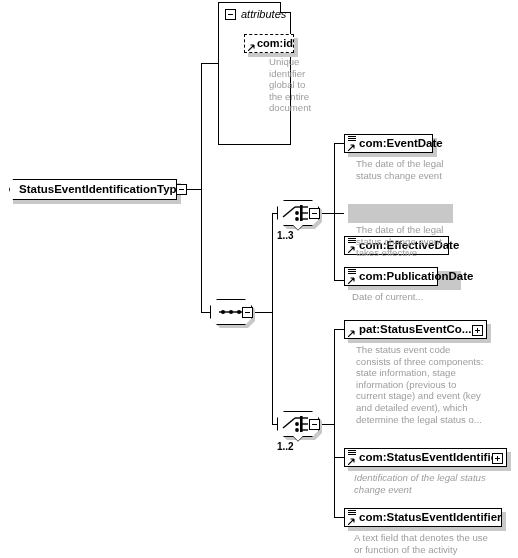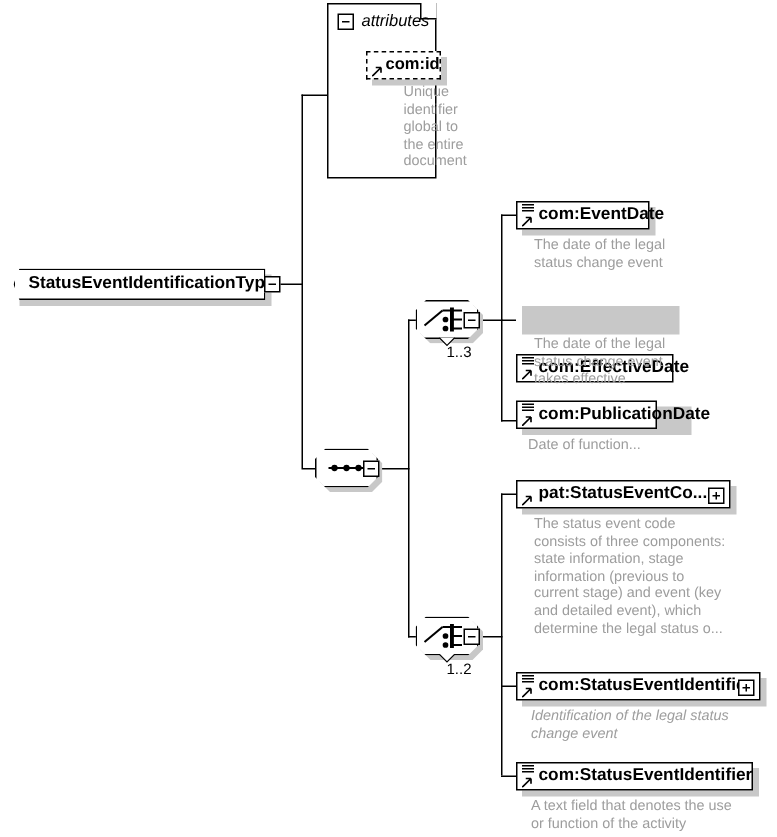--- a/index.html
+++ b/index.html
@@ -229,26 +229,26 @@
     position: absolute;
     left: 3px; top: 3px;
     width: 42px;
     height: 26px;
     background: #c8c8c8;
     clip-path: polygon(7px 0, 35px 0, 42px 7px, 42px 19px, 35px 26px, 7px 26px, 0 19px, 0 7px);
   }
   .conn svg { position: absolute; left: 0; top: 0; }
   .conn .card {
     position: absolute;
-    left: 8px;
+    left: 0;
     top: 30px;
     width: 42px;
-    text-align: center;
     font-size: 10px;
     color: #000000;
+    font-weight: bold;
   }
   
   .conn .notch {
     position: absolute;
     left: 15px;
     top: 25px;
     width: 12px;
     height: 6px;
   }
 </style>
@@ -281,21 +281,21 @@
   <div class="hline" style="left:334px; top:329px; width:10px;"></div>
   <div class="hline" style="left:334px; top:457px; width:10px;"></div>
   <div class="hline" style="left:334px; top:517px; width:10px;"></div>
 
   <div class="type-box-shadow" style="left:13px; top:183px; width:168px;"></div>
   <div class="type-box" style="left:9px; top:179px; width:168px;">
     <span>StatusEventIdentificationType</span>
   </div>
   <div class="minus-box" style="left:176px; top:184px;"></div>
 
-  <div class="attr-panel" style="left:218px; top:2px; width:73px; height:117px;">
+  <div class="attr-panel" style="left:218px; top:2px; width:73px; height:143px;">
     <div class="fold"></div>
     <div class="attr-minus"></div>
     <div class="attr-title">attributes</div>
 
     <div class="attr-elem-shadow" style="left:29px; top:35px; width:50px;"></div>
     <div class="attr-elem" style="left:25px; top:31px; width:50px;">
       <span class="glyph-arrow">
         <svg width="8" height="8" viewBox="0 0 8 8">
             <path d="M0 8 L6 2 M6 2 L2.5 2 M6 2 L6 5.5" stroke="#000" stroke-width="1.1" fill="none"></path>
           </svg>
@@ -403,21 +403,21 @@
         <i></i>
         <i></i>
       </span>
     <span class="glyph-arrow">
       <svg width="8" height="8" viewBox="0 0 8 8">
           <path d="M0 8 L6 2 M6 2 L2.5 2 M6 2 L6 5.5" stroke="#000" stroke-width="1.1" fill="none"></path>
         </svg>
     </span>
     <span class="elem-label">com:PublicationDate</span>
   </div>
-  <div class="doc" style="left:352px; top:291px; width:160px;">Date of function...</div>
+  <div class="doc" style="left:352px; top:291px; width:160px;">Date of current...</div>
 
   <div class="elem-shadow" style="left:348px; top:324px; width:143px;"></div>
   <div class="elem has-expand" style="left:344px; top:320px; width:143px;">
     <span class="glyph-arrow">
       <svg width="8" height="8" viewBox="0 0 8 8">
           <path d="M0 8 L6 2 M6 2 L2.5 2 M6 2 L6 5.5" stroke="#000" stroke-width="1.1" fill="none"></path>
         </svg>
     </span>
     <span class="elem-label">pat:StatusEventCo...</span>
     <span class="expand-box"></span>

